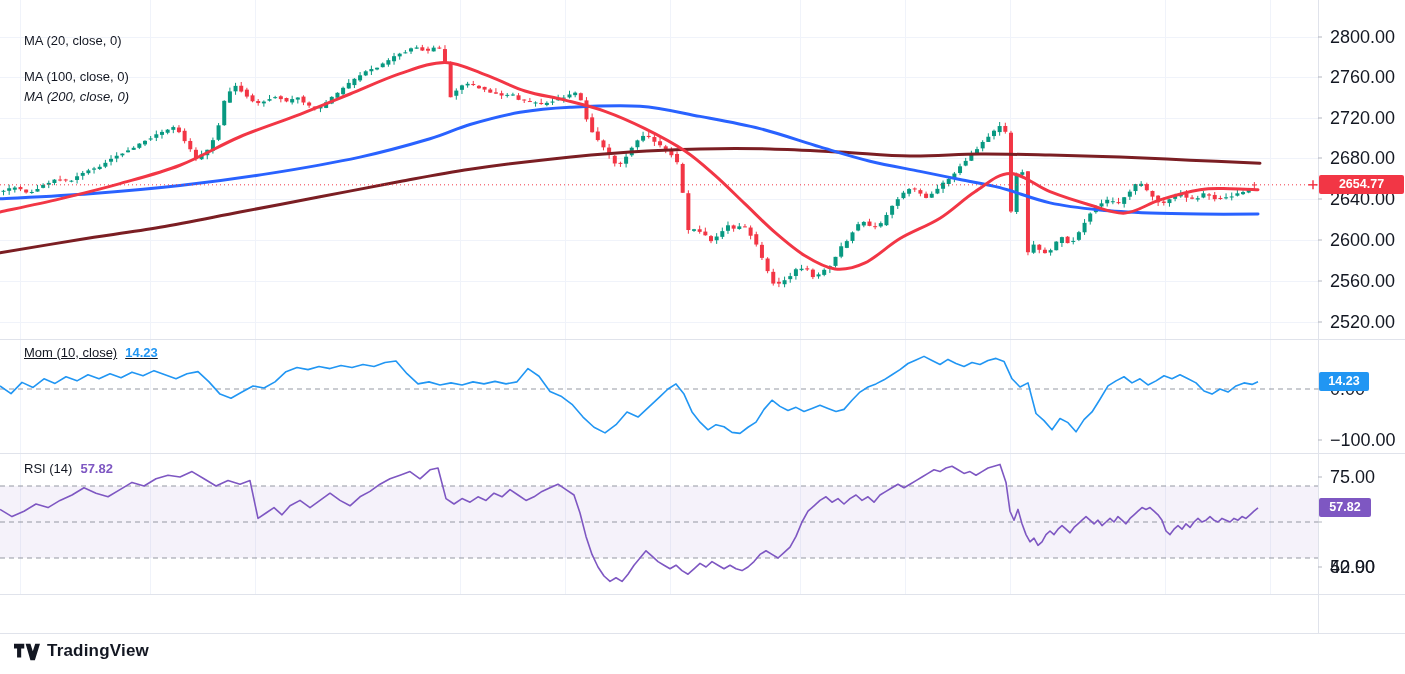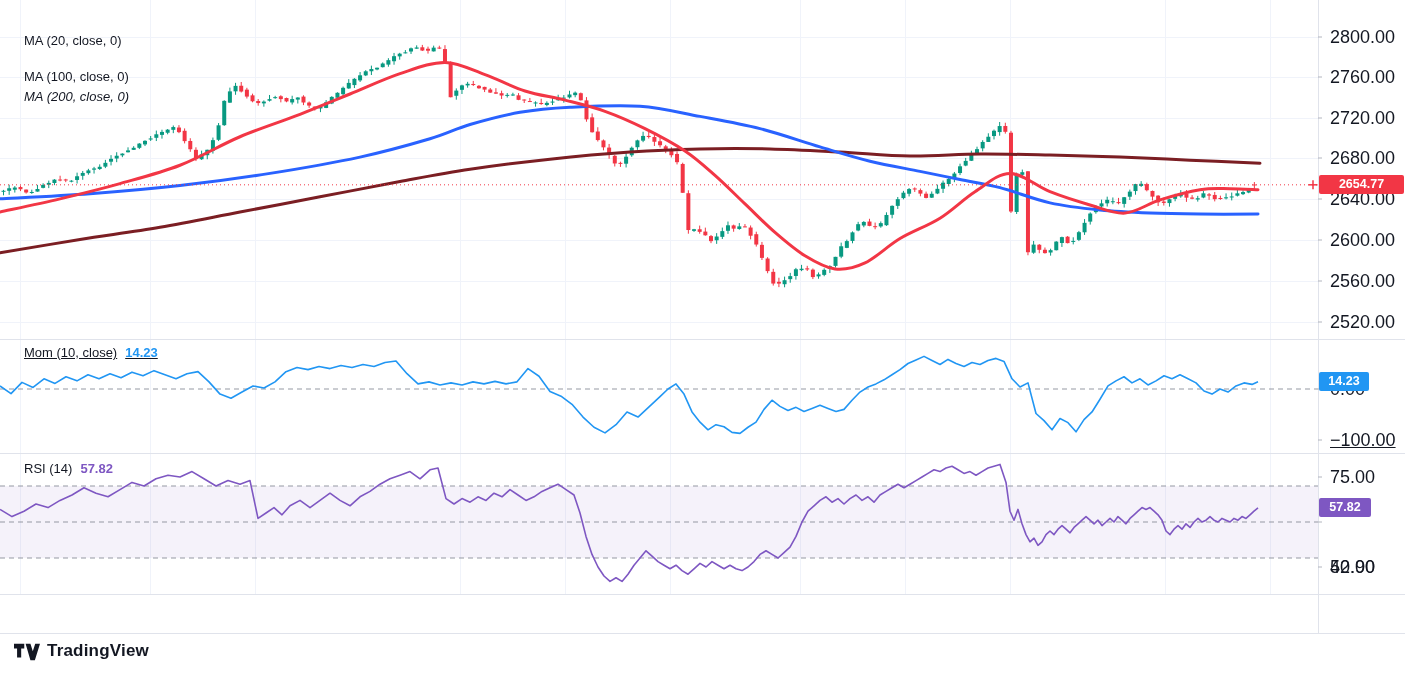--- a/index.html
+++ b/index.html
@@ -545,20 +545,20 @@
   </div>
 <div class="axis-label" style="top: 29px;">2800.00</div>
     <div class="axis-label" style="top: 69px;">2760.00</div>
     <div class="axis-label" style="top: 110px;">2720.00</div>
     <div class="axis-label" style="top: 150px;">2680.00</div>
     <div class="axis-label" style="top: 191px;">2640.00</div>
     <div class="axis-label" style="top: 232px;">2600.00</div>
     <div class="axis-label" style="top: 273px;">2560.00</div>
     <div class="axis-label" style="top: 314px;">2520.00</div>
     <div class="axis-label" style="top: 381px;">0.00</div>
-    <div class="axis-label" style="top: 432px; text-decoration: underline;">−100.00</div>
+    <div class="axis-label" style="top: 432px;">−100.00</div>
     <div class="axis-label" style="top: 469px;">75.00</div>
     <div class="axis-label" style="top: 514px; margin-top: 45px;">50.00</div>
     <div class="axis-label" style="top: 559px;">42.90</div>
     <div class="badge" style="top: 175.323px; width: 85px; background: rgb(242, 54, 69);">2654.77</div>
     <div class="badge" style="top: 372.243px; width: 50px; background: rgb(33, 150, 243);">14.23</div>
     <div class="badge" style="top: 498.424px; width: 52px; background: rgb(126, 87, 194);">57.82</div>
   </div>
 
 </body></html>

